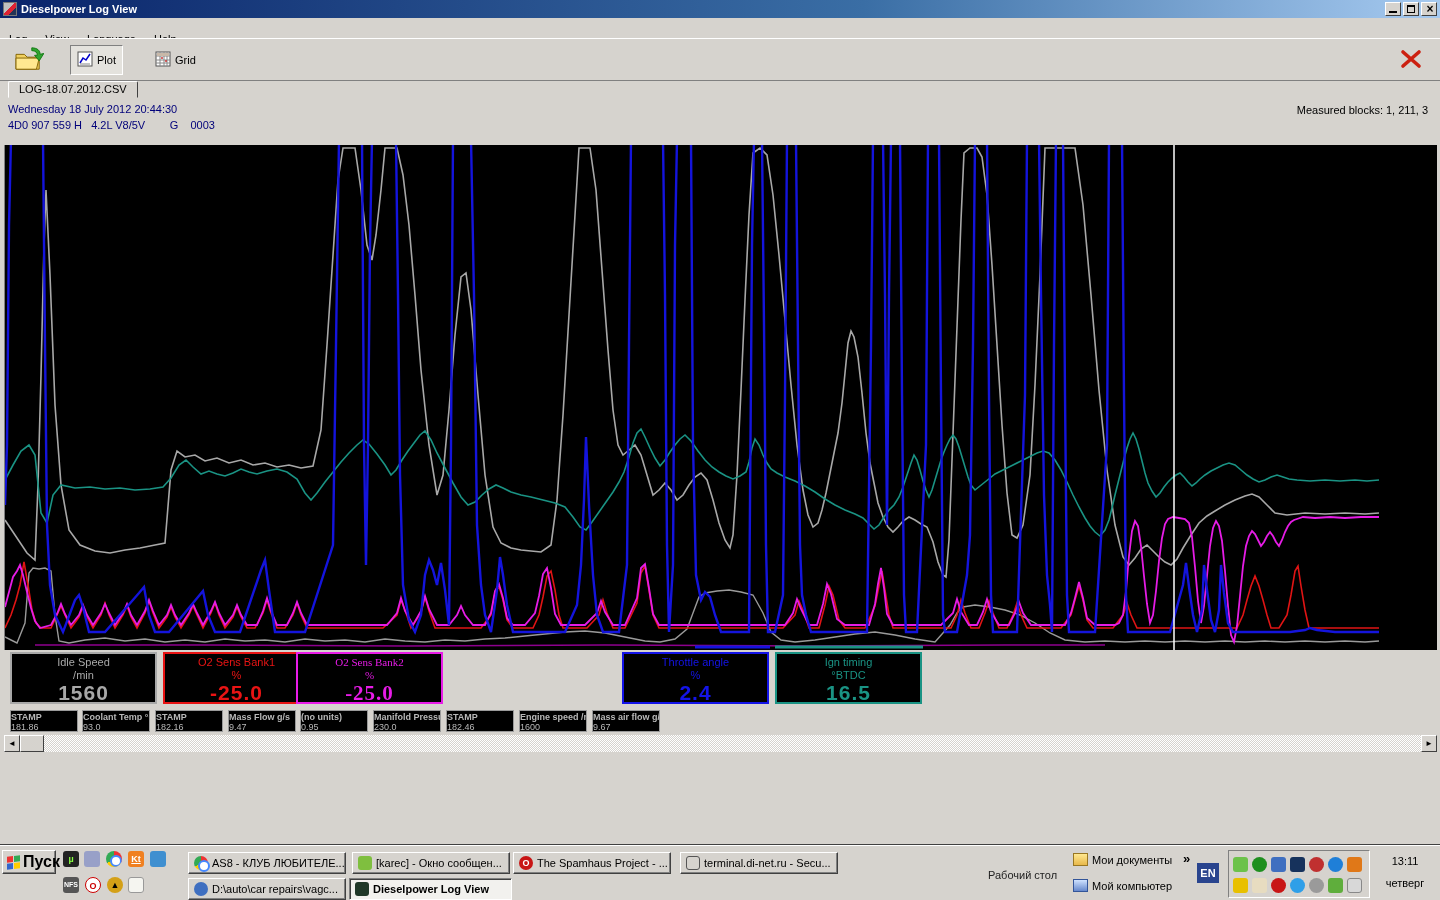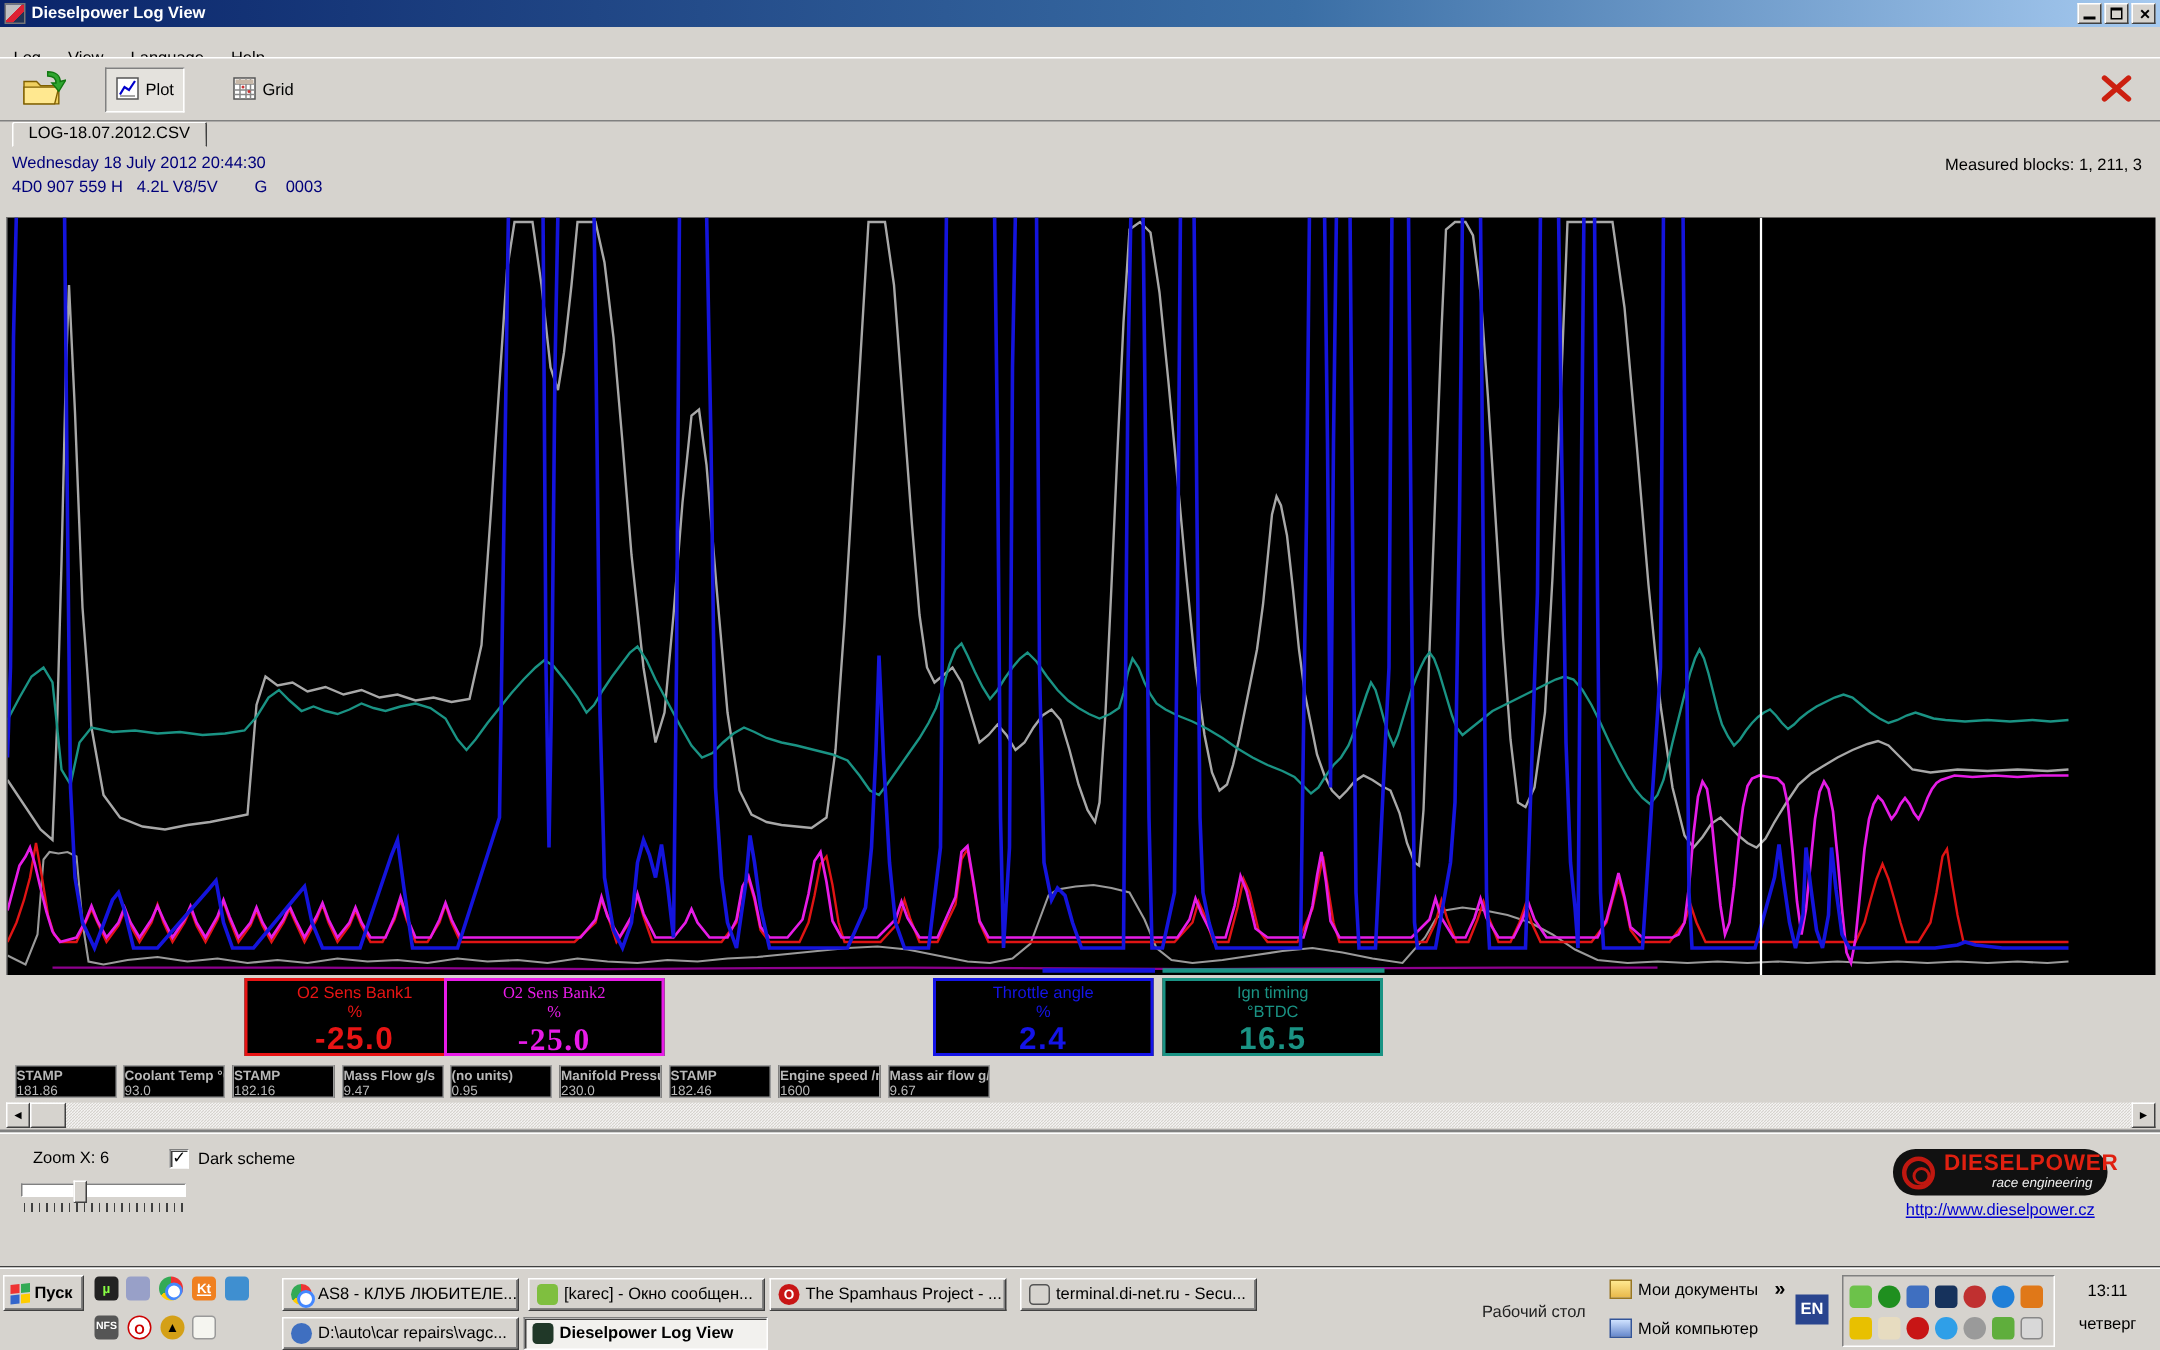--- a/index.html
+++ b/index.html
@@ -50,21 +50,21 @@
   .cbrow{position:absolute;left:113px;top:10px;display:flex;align-items:center;gap:6px;}
   .cb{width:13px;height:13px;background:#fff;border:1px solid;border-color:#808080 #fff #fff #808080;box-shadow:inset 1px 1px 0 #404040;font-size:11px;line-height:11px;text-align:center;font-weight:bold;}
   .logo{position:absolute;left:1262px;top:10px;width:143px;height:31px;background:#111;border-radius:15px;color:#fff;padding:3px 10px 0 34px;}
   .logo .l1{color:#e02010;font-weight:bold;font-size:15px;letter-spacing:.5px;line-height:14px;}
   .logo .l2{color:#eee;font-style:italic;font-size:9px;text-align:right;line-height:10px;}
   .turbo{position:absolute;left:6px;top:5px;width:22px;height:22px;border-radius:50%;border:3px solid #c01810;background:#111;}
   .turbo::after{content:"";position:absolute;left:4px;top:4px;width:8px;height:8px;border-radius:50%;border:2px solid #c01810;}
   .weblink{position:absolute;left:1262px;top:45px;width:143px;text-align:center;color:#0000d0;text-decoration:underline;}
   
   .taskbar{position:absolute;left:0;top:845px;width:1440px;height:55px;background:#d6d3ce;border-top:1px solid #fff;box-shadow:0 -1px 0 #404040;}
-  .startbtn{position:absolute;left:2px;top:4px;width:54px;height:24px;background:#d6d3ce;border:1px solid;border-color:#fff #404040 #404040 #fff;box-shadow:inset -1px -1px 0 #808080;display:flex;align-items:center;gap:3px;padding:0 4px;font-weight:bold;font-size:11px;}
+  .startbtn{position:absolute;left:2px;top:4px;width:54px;height:24px;background:#d6d3ce;border:1px solid;border-color:#fff #404040 #404040 #fff;box-shadow:inset -1px -1px 0 #808080;display:flex;align-items:center;gap:3px;padding:0 4px;font-weight:bold;font-size:16px;}
   .winflag{width:13px;height:13px;display:grid;grid-template-columns:6px 6px;grid-template-rows:6px 6px;gap:1px;transform:skewY(-6deg);}
   .winflag i:nth-child(1){background:#e33;} .winflag i:nth-child(2){background:#3a5;}
   .winflag i:nth-child(3){background:#36c;} .winflag i:nth-child(4){background:#fc0;}
   .ql{position:absolute;width:16px;height:16px;border-radius:3px;font-size:9px;color:#fff;text-align:center;line-height:16px;font-weight:bold;overflow:hidden;}
   .taskbtn{position:absolute;height:22px;background:#d6d3ce;border:1px solid;border-color:#fff #404040 #404040 #fff;box-shadow:inset -1px -1px 0 #808080;display:flex;align-items:center;gap:4px;padding:0 5px;white-space:nowrap;overflow:hidden;width:158px;}
   .taskbtn.active{background:#f2f1ee;border-color:#808080 #fff #fff #808080;box-shadow:inset 1px 1px 0 #404040;font-weight:bold;}
   .tico{width:14px;height:14px;border-radius:3px;flex:0 0 14px;font-size:9px;line-height:14px;text-align:center;color:#fff;font-weight:bold;}
   .deskbar-label{position:absolute;left:988px;top:23px;color:#222;}
   .deskitem{position:absolute;display:flex;align-items:center;gap:4px;width:118px;}
   .dico{width:15px;height:13px;}
@@ -164,20 +164,25 @@
         <polyline points="0,483 6,470 11,455 15,440 19,417 23,440 27,465 31,478 36,483 46,483 52,470 56,461 60,470 66,483 74,472 78,462 82,472 88,483 96,470 100,458 104,470 110,483 118,470 122,461 126,472 132,483 140,468 144,456 148,468 154,483 162,472 166,462 170,472 176,483 184,470 188,461 192,470 198,483 206,468 210,458 214,470 220,483 228,472 232,462 236,472 242,483 250,483 258,468 262,455 266,468 272,483 280,483 288,470 292,458 296,470 302,483 312,483 324,483 336,483 350,483 364,483 378,483 392,470 396,455 400,465 406,483 416,468 420,452 424,466 430,483 440,483 452,483 464,483 476,483 486,470 490,448 494,441 498,455 502,475 508,483 518,483 528,483 534,470 538,452 542,431 546,426 550,445 554,470 558,483 570,483 582,483 594,470 598,455 602,468 608,483 620,483 632,458 636,428 640,421 644,445 648,470 654,483 666,483 680,483 694,483 708,483 722,483 736,483 750,483 764,483 778,483 790,470 794,456 798,465 804,483 814,483 820,460 824,441 828,450 834,475 840,483 850,483 860,483 870,461 874,441 877,426 880,445 884,470 888,483 898,483 910,483 922,483 934,483 946,483 952,470 956,455 960,468 966,483 974,483 980,468 984,456 988,468 994,483 1002,483 1008,470 1012,458 1016,470 1022,483 1032,483 1044,483 1056,483 1066,470 1070,455 1074,441 1078,455 1082,475 1088,483 1098,483 1108,483 1118,470 1122,458 1126,470 1132,483 1142,483 1152,483 1162,483 1172,483 1182,483 1192,483 1202,483 1212,483 1222,483 1232,483 1238,470 1242,455 1246,441 1250,431 1254,441 1258,455 1262,470 1266,483 1274,483 1282,470 1286,450 1290,426 1293,421 1296,441 1300,465 1304,483 1314,483 1326,483 1340,483 1356,483 1374,483" fill="none" stroke="#e01414" stroke-width="1.6"></polyline>
         <polyline points="0,462 4,447 8,432 12,426 15,420 18,430 22,447 26,463 30,476 35,483 46,480 52,469 56,459 60,469 66,480 74,470 78,460 82,470 88,480 96,468 100,459 104,468 110,480 118,468 122,459 126,470 132,480 140,466 144,455 148,466 154,480 162,470 166,460 170,470 176,480 184,468 188,459 192,468 198,480 206,466 210,457 214,468 220,480 228,470 232,460 236,470 242,480 252,480 258,466 262,453 266,466 272,480 282,480 288,468 292,457 296,468 302,480 314,480 326,480 340,480 354,480 368,480 382,480 392,468 396,453 400,466 408,480 416,466 420,451 424,464 432,480 444,480 452,470 456,461 460,470 468,480 480,480 486,468 490,446 494,439 498,453 502,473 508,480 520,480 530,468 534,451 538,429 542,423 546,443 550,469 556,480 568,480 580,480 592,468 596,456 600,467 608,480 620,480 632,453 636,423 640,419 644,443 648,469 654,480 668,480 682,480 696,480 710,480 724,480 738,480 752,480 766,480 780,480 788,468 792,454 796,464 804,480 812,480 818,459 822,439 826,449 832,474 840,480 852,480 864,480 870,459 873,439 876,423 879,443 882,469 888,480 900,480 912,480 924,480 936,480 948,468 952,454 956,467 964,480 972,480 978,467 982,454 986,467 994,480 1004,480 1010,468 1014,457 1018,468 1026,480 1038,480 1050,480 1060,480 1066,468 1070,453 1074,437 1078,453 1082,473 1090,480 1100,480 1110,480 1114,478 1118,470 1121,446 1124,411 1127,386 1130,376 1133,381 1136,401 1139,431 1142,459 1145,478 1148,470 1151,446 1154,416 1157,393 1160,379 1163,374 1168,372 1174,373 1180,374 1184,378 1187,392 1190,422 1193,456 1196,478 1199,461 1202,431 1205,401 1208,383 1211,376 1214,381 1217,396 1220,426 1223,461 1226,490 1229,497 1232,481 1235,451 1238,421 1241,401 1244,391 1247,386 1250,389 1253,395 1256,401 1259,397 1262,391 1265,387 1268,391 1271,397 1274,401 1277,395 1280,387 1283,381 1286,377 1289,375 1292,374 1298,372 1310,373 1325,372 1340,373 1356,372 1374,372" fill="none" stroke="#e61ce6" stroke-width="1.8"></polyline>
         <polyline points="30,500 200,500 400,501 600,500 800,501 1000,500 1100,500" fill="none" stroke="#8e008e" stroke-width="1.5"></polyline>
         <polyline points="690,502 765,502" fill="none" stroke="#1414dc" stroke-width="3"></polyline>
         <polyline points="770,502 918,502" fill="none" stroke="#1a9384" stroke-width="3"></polyline>
         <polyline points="0,360 2,300 4,80 6,-6 38,-6 40,200 42,380 45,440 50,470 58,487 70,455 74,450 78,462 84,487 100,487 134,448 139,442 144,470 150,487 164,487 193,452 198,446 203,470 210,487 235,487 256,425 260,415 264,445 270,487 300,487 328,400 331,200 334,-6 357,-6 359,300 361,420 363,300 365,100 367,-6 391,-6 393,150 395,330 398,440 404,475 410,487 416,470 420,430 424,415 428,425 432,440 436,418 440,445 444,480 446,300 448,-6 466,-6 469,150 472,380 476,440 480,470 486,487 492,445 495,412 498,430 502,460 508,487 520,487 545,487 560,487 572,460 576,420 579,355 581,292 584,360 588,430 592,470 598,487 614,487 622,420 624,200 626,-6 658,-6 660,150 662,400 664,487 668,420 670,100 672,-6 686,-6 688,300 691,430 696,455 700,447 705,452 710,470 716,487 730,487 744,487 747,100 749,-6 757,-6 759,180 761,400 763,487 770,487 778,450 780,250 782,-6 791,-6 793,200 795,400 797,450 801,470 806,487 820,487 842,487 862,487 866,200 868,-6 878,-6 880,150 882,380 884,150 886,-6 895,-6 897,250 899,450 901,487 912,487 921,300 923,-6 934,-6 936,250 938,470 940,487 952,487 962,430 965,390 968,200 970,-6 982,-6 984,250 986,450 988,487 1000,487 1012,487 1020,250 1022,-6 1034,-6 1036,150 1039,350 1042,430 1045,460 1047,487 1049,200 1051,-6 1058,-6 1060,250 1062,450 1064,487 1076,487 1090,487 1102,300 1104,-6 1117,-6 1119,250 1121,450 1123,487 1136,487 1152,487 1165,487 1178,440 1181,418 1184,442 1188,470 1192,487 1197,465 1199,420 1202,445 1206,475 1210,487 1214,465 1216,420 1219,448 1223,478 1228,487 1245,487 1265,487 1285,487 1300,485 1305,483 1312,485 1330,487 1350,487 1374,487" fill="none" stroke="#1414dc" stroke-width="2.4"></polyline>
         <line x1="1169" x2="1169" y1="0" y2="505" stroke="#ffffff" stroke-width="1.5"></line>
       </svg>
   </div>
 
+  <div class="vbox" style="left: 10px; color: rgb(168, 168, 168); border-color: rgb(168, 168, 168);">
+    <div>Idle Speed</div>
+    <div>/min</div>
+    <div class="val">1560</div>
+  </div>
   <div class="vbox" style="left: 163px; color: rgb(232, 20, 20); border-color: rgb(232, 20, 20);">
     <div>O2 Sens Bank1</div>
     <div>%</div>
     <div class="val">-25.0</div>
   </div>
   <div class="vbox" style="left: 296px; color: rgb(232, 28, 232); border-color: rgb(232, 28, 232); font-family: Liberation Serif, serif;">
     <div>O2 Sens Bank2</div>
     <div>%</div>
     <div class="val">-25.0</div>
   </div>
@@ -201,37 +206,20 @@
   <div class="sbox" style="left:446px"><b>STAMP</b><br><span>182.46</span></div>
   <div class="sbox" style="left:519px"><b>Engine speed /min</b><br><span>1600</span></div>
   <div class="sbox" style="left:592px"><b>Mass air flow g/s</b><br><span>9.67</span></div>
 
   <div class="hscroll">
     <div class="sarrow" style="left:0">◄</div>
     <div class="sthumb"></div>
     <div class="sarrow" style="right:0">►</div>
   </div>
 
-  <div class="bottompanel">
-    <div class="zoomlabel">Zoom X: 6</div>
-    <div class="slider">
-      <div class="sliderthumb"></div>
-    </div>
-    <div class="ticks"></div>
-    <div class="cbrow">
-      <span class="cb">✓</span>
-      <span>Dark scheme</span>
-    </div>
-    <div class="logo">
-      <div class="turbo"></div>
-      <div class="l1">DIESELPOWER</div>
-      <div class="l2">race engineering</div>
-    </div>
-    <div class="weblink">http://www.dieselpower.cz</div>
-  </div>
 
   <div class="taskbar">
     <div class="startbtn">
       <span class="winflag">
           <i></i>
           <i></i>
           <i></i>
           <i></i>
         </span>
       <span>Пуск</span>

